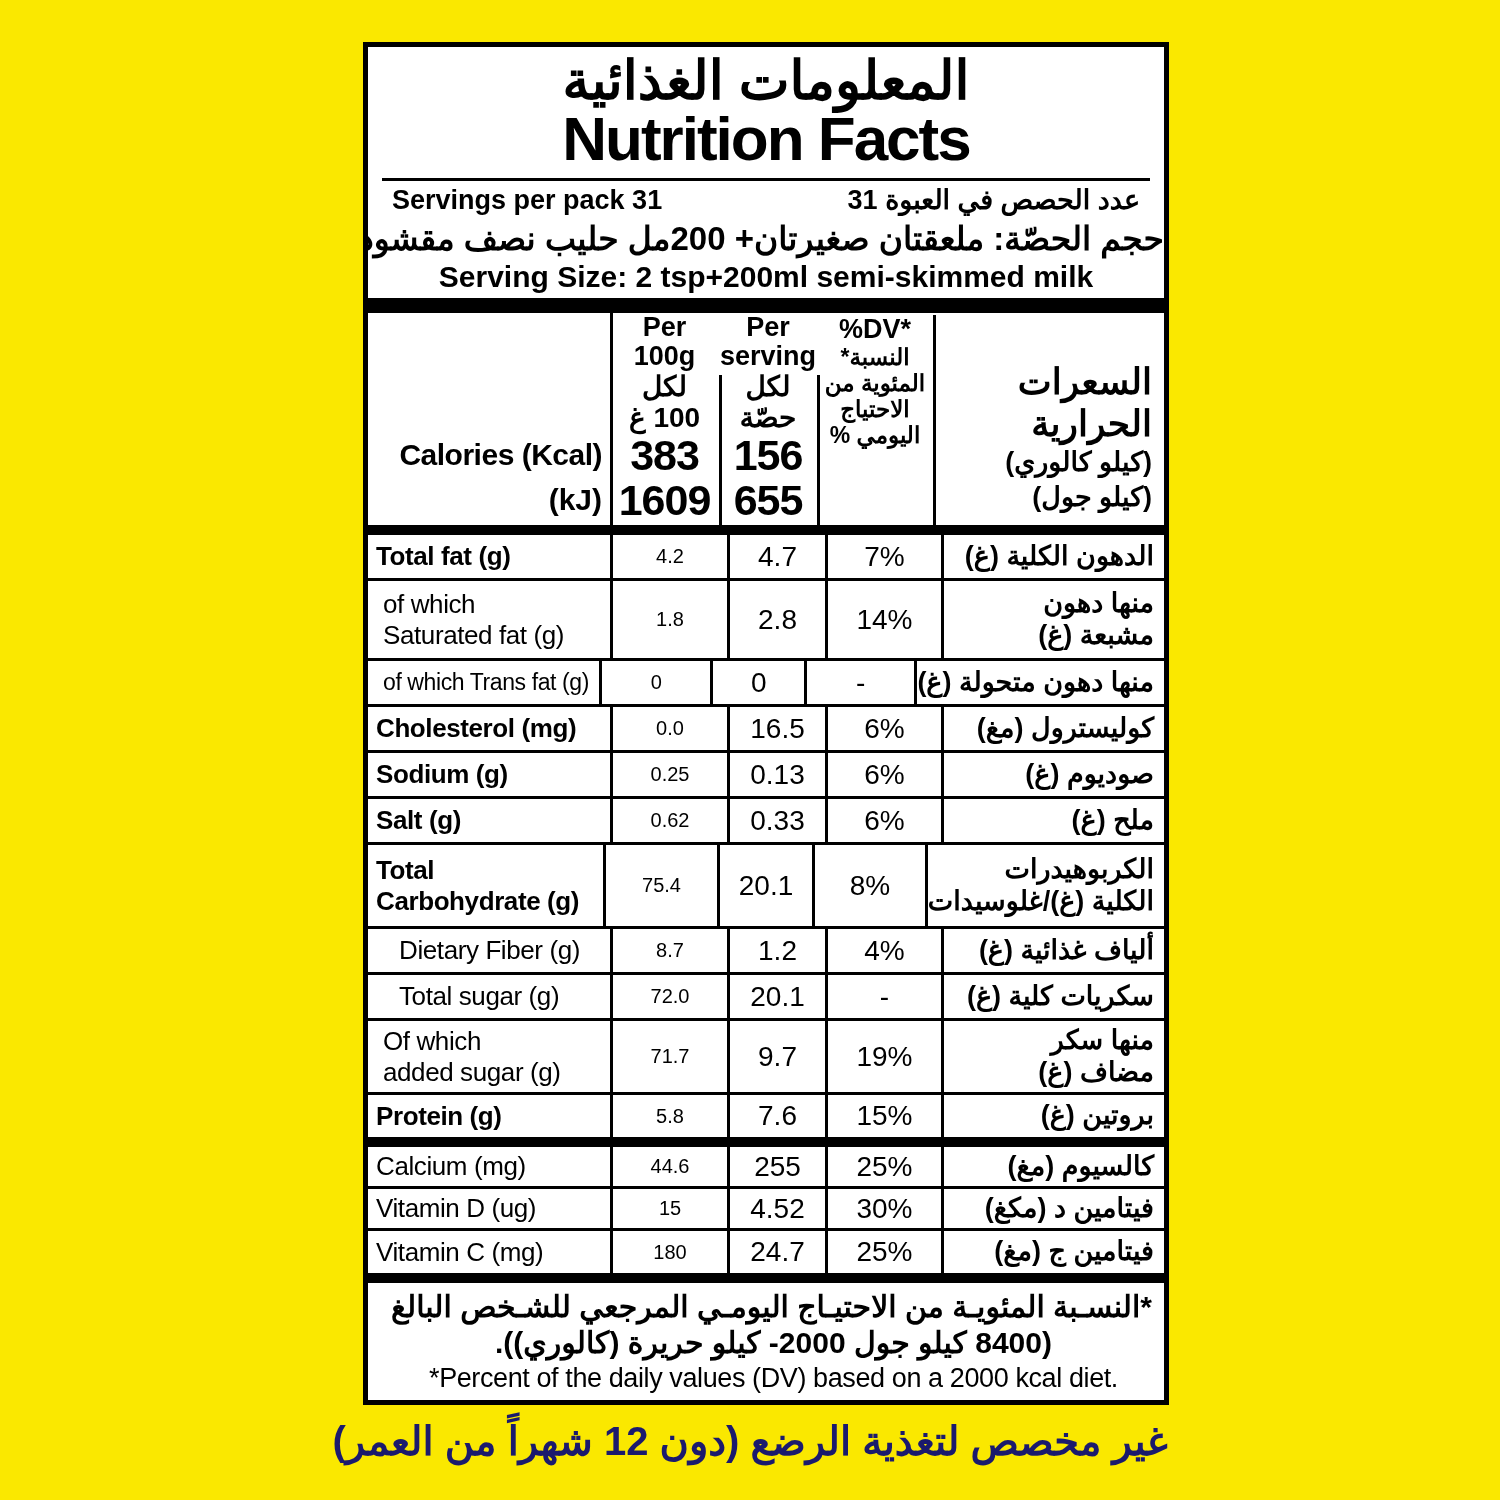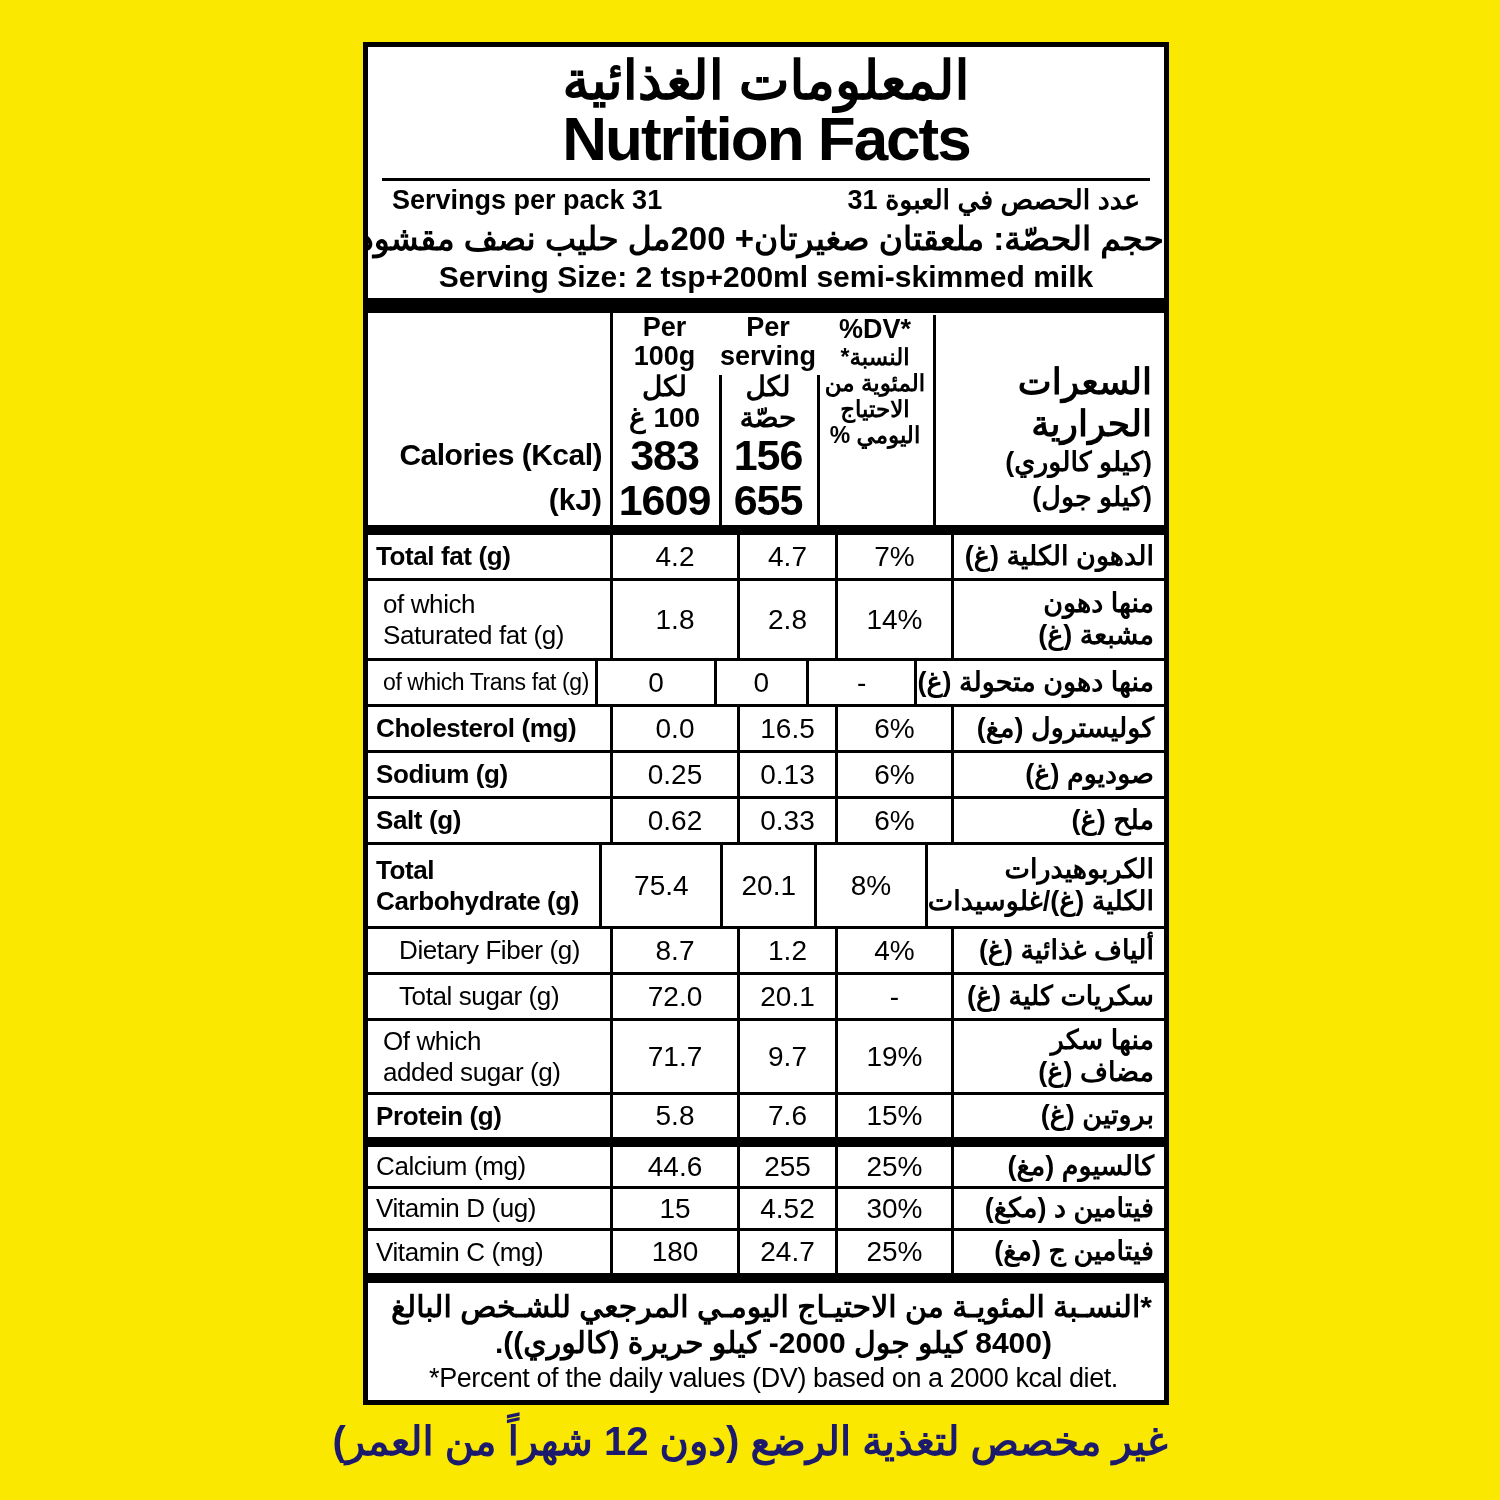--- a/index.html
+++ b/index.html
@@ -83,21 +83,21 @@
   .r.h74{height:74px;}
   .r.h42{height:42px;}
   .r.nob{border-bottom:none;}
   .c{box-sizing:border-box;display:flex;align-items:center;justify-content:center;}
   .c1{width:242px;padding-left:8px;flex-direction:column;align-items:flex-start;justify-content:center;}
   .c1 span{display:block;white-space:nowrap;font-size:26px;line-height:1.18;letter-spacing:-0.4px;}
   .r.bold .c1 span{font-weight:700;}
   .r.ind .c1{padding-left:15px;}
   .r.ind2 .c1{padding-left:31px;}
   .r.small .c1 span{font-size:23px;}
-  .c2{width:127px;border-left:3px solid var(--ink);font-size:28px;}
+  .c2{width:117px;border-left:3px solid var(--ink);font-size:20px;}
   .c3{width:98px;border-left:3px solid var(--ink);font-size:28px;}
   .c4{width:116px;border-left:3px solid var(--ink);font-size:28px;}
   .c5{flex:1;border-left:3px solid var(--ink);direction:rtl;flex-direction:column;align-items:flex-start;padding-right:10px;}
   .c5 span{display:block;white-space:nowrap;font-size:27px;font-weight:700;line-height:1.18;}
 
   
   .foot{padding:6px 12px 0;text-align:center;margin-left:15px;}
   .foot-ar{direction:rtl;font-size:30px;font-weight:700;line-height:36px;white-space:nowrap;}
   .foot-en{font-size:27px;font-weight:400;line-height:34px;letter-spacing:-0.4px;white-space:nowrap;}
 

